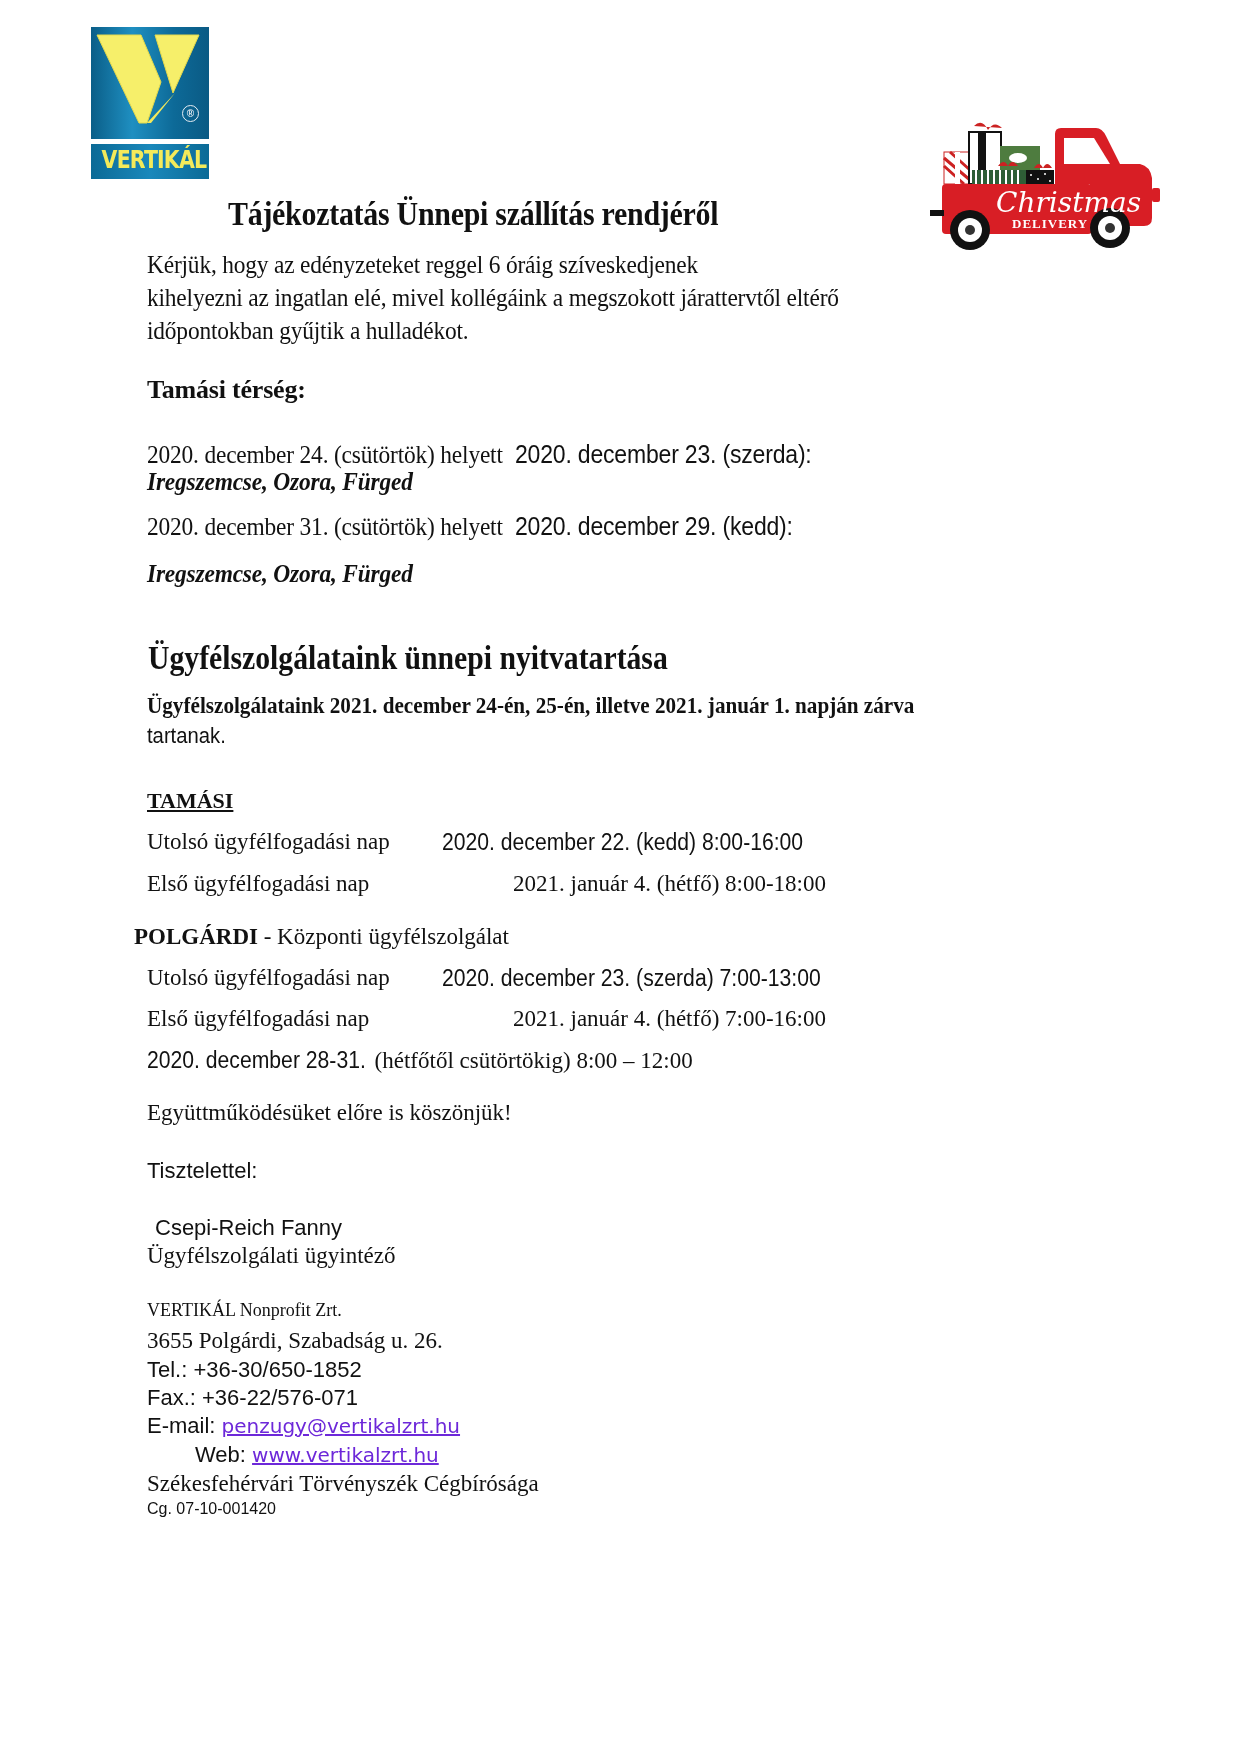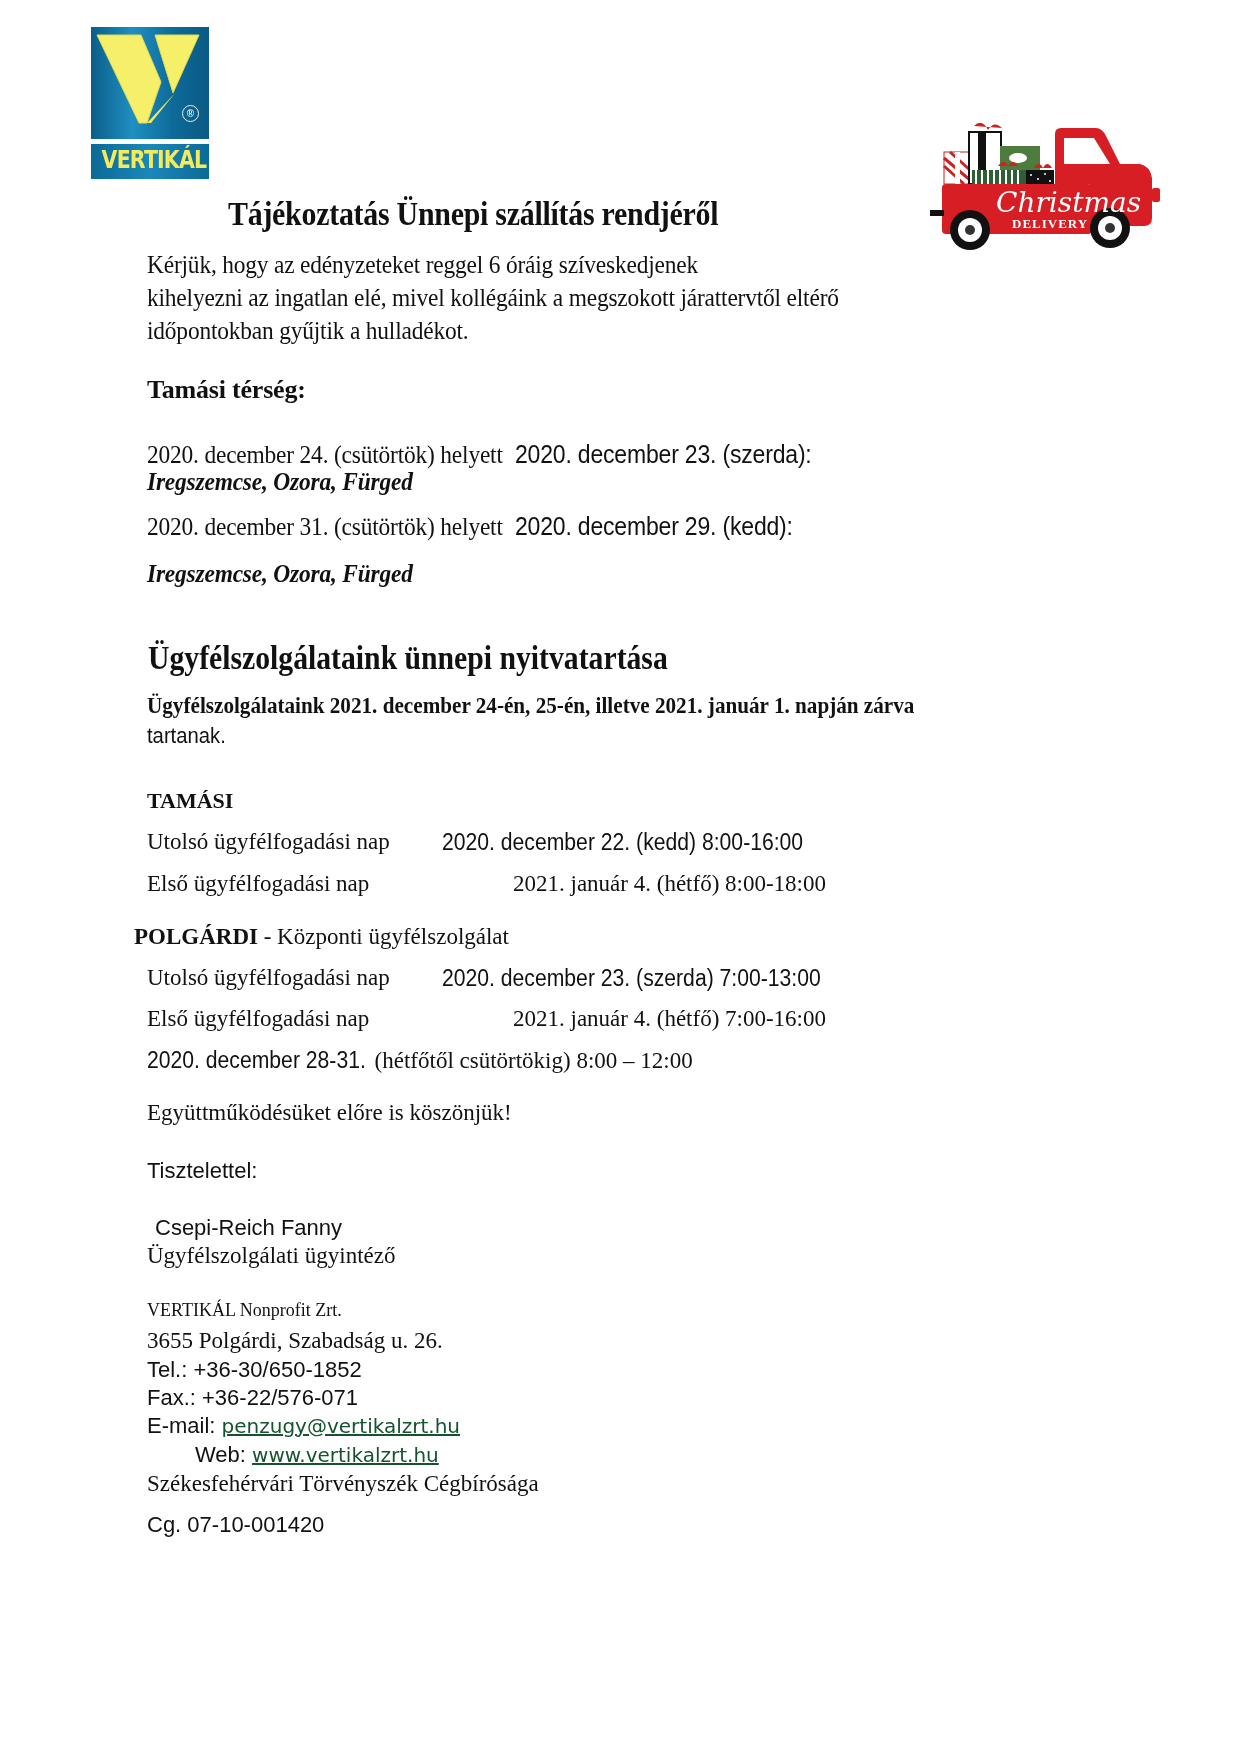--- a/index.html
+++ b/index.html
@@ -24,21 +24,21 @@
   
   #truck { left:930px; top:118px; width:240px; height:135px; }
 
   h1#title { left:228px; top:195px; margin:0; font-size:34px; font-weight:bold; letter-spacing:-0.3px;
     transform:scaleX(0.88); transform-origin:left top; }
   .p { font-size:26px; letter-spacing:-0.2px; }
   .narrow { transform:scaleX(0.9); transform-origin:left top; }
 
   #h2 { left:148px; top:640px; margin:0; font-size:33px; font-weight:bold; transform:scaleX(0.9); transform-origin:left top; }
 
-  a.link { color:#14532d; text-decoration:underline; font-family:"DejaVu Sans", sans-serif; font-size:20px;text-align:center; }
+  a.link { color:#6d28d9; text-decoration:underline; font-family:"DejaVu Sans", sans-serif; font-size:20px;text-align:center; }
 </style>
 </head>
 <body>
 
 <div id="logo" class="abs">
   <div class="top">
     <svg width="118" height="112" viewBox="0 0 118 112">
       <path d="M6 8 L50 8 L70 55 L56 96 L48 96 Z" fill="#f6ef6a" stroke="#e5d94a" stroke-width="1"></path>
       <path d="M64 8 L108 8 L82 66 Z" fill="#f6ef6a" stroke="#e5d94a" stroke-width="1"></path>
       <path d="M48 96 L56 96 L84 66 L60 96 Z" fill="#f3e85a"></path>
@@ -107,21 +107,21 @@
 <div class="abs p" style="left:147px; top:512px;">
   <span class="serif narrow" style="display:inline-block;">2020. december 31. (csütörtök) helyett</span>
   <span class="sans" style="display:inline-block; font-size:25px; transform:scaleX(0.92); transform-origin:left top; margin-left:-34px;">2020. december 29. (kedd):</span>
 </div>
 <div class="abs serif p narrow" style="left:147px; top:559px; font-weight:bold; font-style:italic;">Iregszemcse, Ozora, Fürged</div>
 
 <h2 id="h2" class="abs serif">Ügyfélszolgálataink ünnepi nyitvatartása</h2>
 <div class="abs serif" style="left:147px; top:693px; font-size:23px; font-weight:bold; transform:scaleX(0.92); transform-origin:left top;">Ügyfélszolgálataink 2021. december 24-én, 25-én, illetve 2021. január 1. napján zárva</div>
 <div class="abs sans" style="left:147px; top:723px; font-size:22px; transform:scaleX(0.92); transform-origin:left top;">tartanak.</div>
 
-<div class="abs serif" style="left:147px; top:788px; font-size:22px; font-weight:bold;">TAMÁSI</div>
+<div class="abs serif" style="left:147px; top:788px; font-size:22px; font-weight:bold;text-decoration:underline;">TAMÁSI</div>
 <div class="abs serif" style="left:147px; top:829px; font-size:23px;">Utolsó ügyfélfogadási nap</div>
 <div class="abs sans" style="left:442px; top:829px; font-size:23px; transform:scaleX(0.92); transform-origin:left top;">2020. december 22. (kedd) 8:00-16:00</div>
 <div class="abs serif" style="left:147px; top:871px; font-size:23px;">Első ügyfélfogadási nap</div>
 <div class="abs serif" style="left:513px; top:871px; font-size:23px;">2021. január 4. (hétfő) 8:00-18:00</div>
 
 <div class="abs serif" style="left:134px; top:924px; font-size:23px;">
   <span style="font-weight:bold;">POLGÁRDI</span><span> - Központi ügyfélszolgálat</span>
 </div>
 <div class="abs serif" style="left:147px; top:965px; font-size:23px;">Utolsó ügyfélfogadási nap</div>
 <div class="abs sans" style="left:442px; top:965px; font-size:23px; transform:scaleX(0.92); transform-origin:left top;">2020. december 23. (szerda) 7:00-13:00</div>
@@ -141,13 +141,13 @@
 <div class="abs serif" style="left:147px; top:1328px; font-size:23px;">3655 Polgárdi, Szabadság u. 26.</div>
 <div class="abs sans" style="left:147px; top:1357px; font-size:22px;">Tel.: +36-30/650-1852</div>
 <div class="abs sans" style="left:147px; top:1385px; font-size:22px;">Fax.: +36-22/576-071</div>
 <div class="abs sans" style="left:147px; top:1413px; font-size:22px;">
   <span>E-mail: </span><a class="link">penzugy@vertikalzrt.hu</a>
 </div>
 <div class="abs sans" style="left:147px; top:1442px; font-size:22px;margin-left:48px;">
   <span>Web: </span><a class="link">www.vertikalzrt.hu</a>
 </div>
 <div class="abs serif" style="left:147px; top:1471px; font-size:23px;">Székesfehérvári Törvényszék Cégbírósága</div>
-<div class="abs sans" style="left:147px; top:1500px; font-size:22px;margin-top:12px;">Cg. 07-10-001420</div>
+<div class="abs sans" style="left:147px; top:1500px; font-size:16px;">Cg. 07-10-001420</div>
 
 </body></html>

